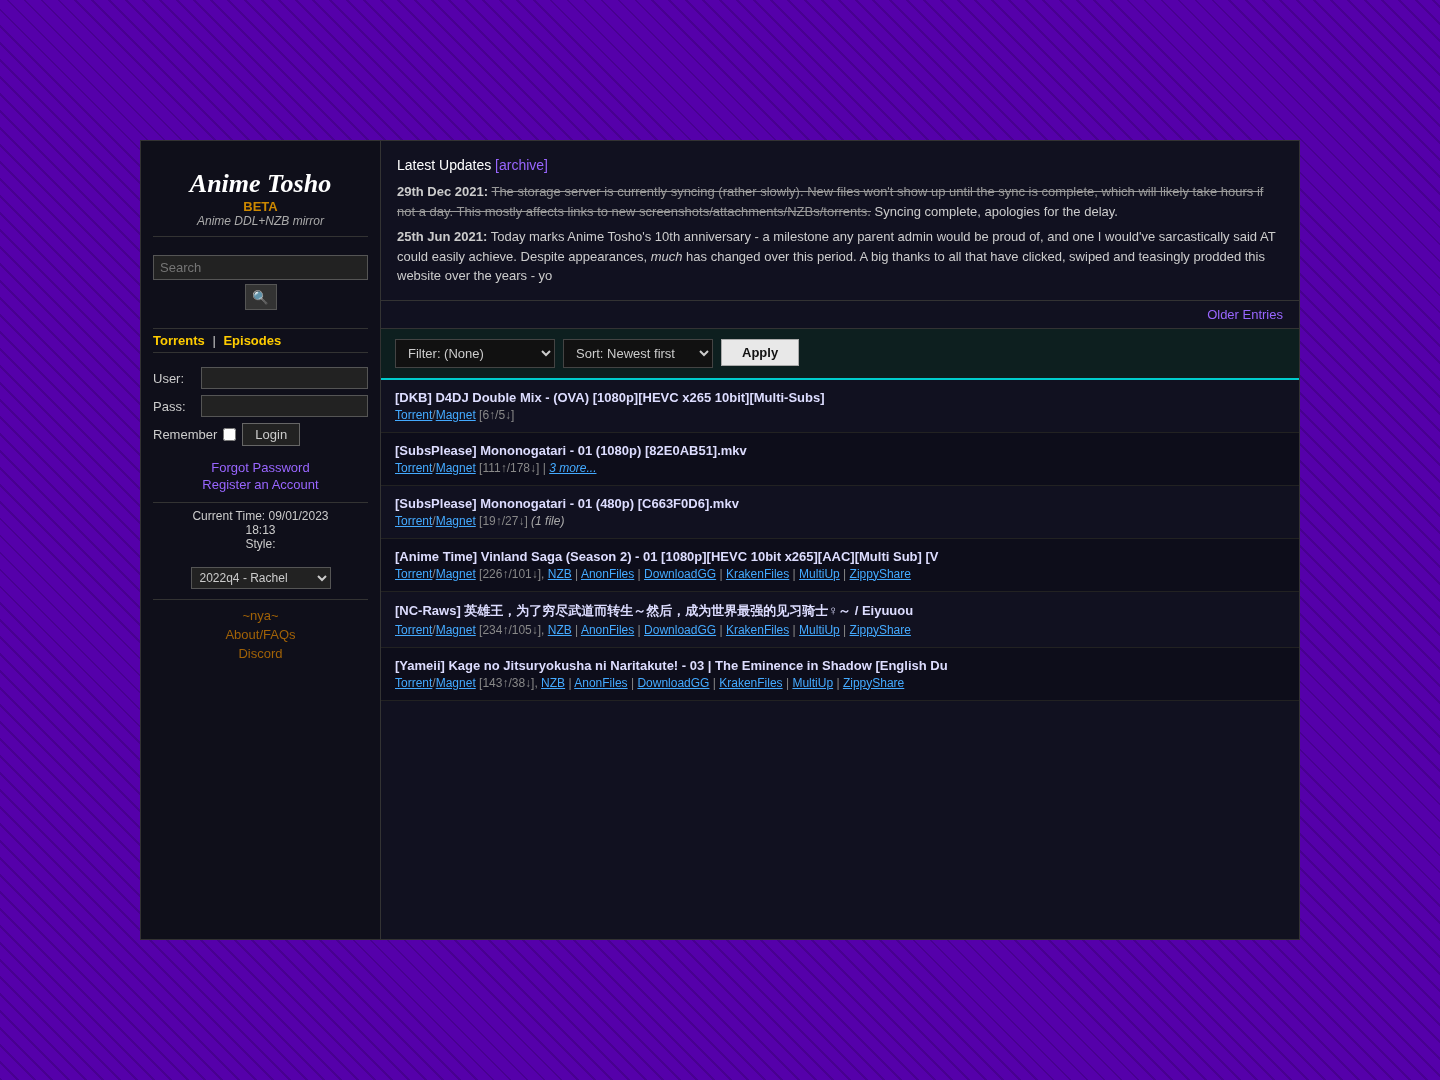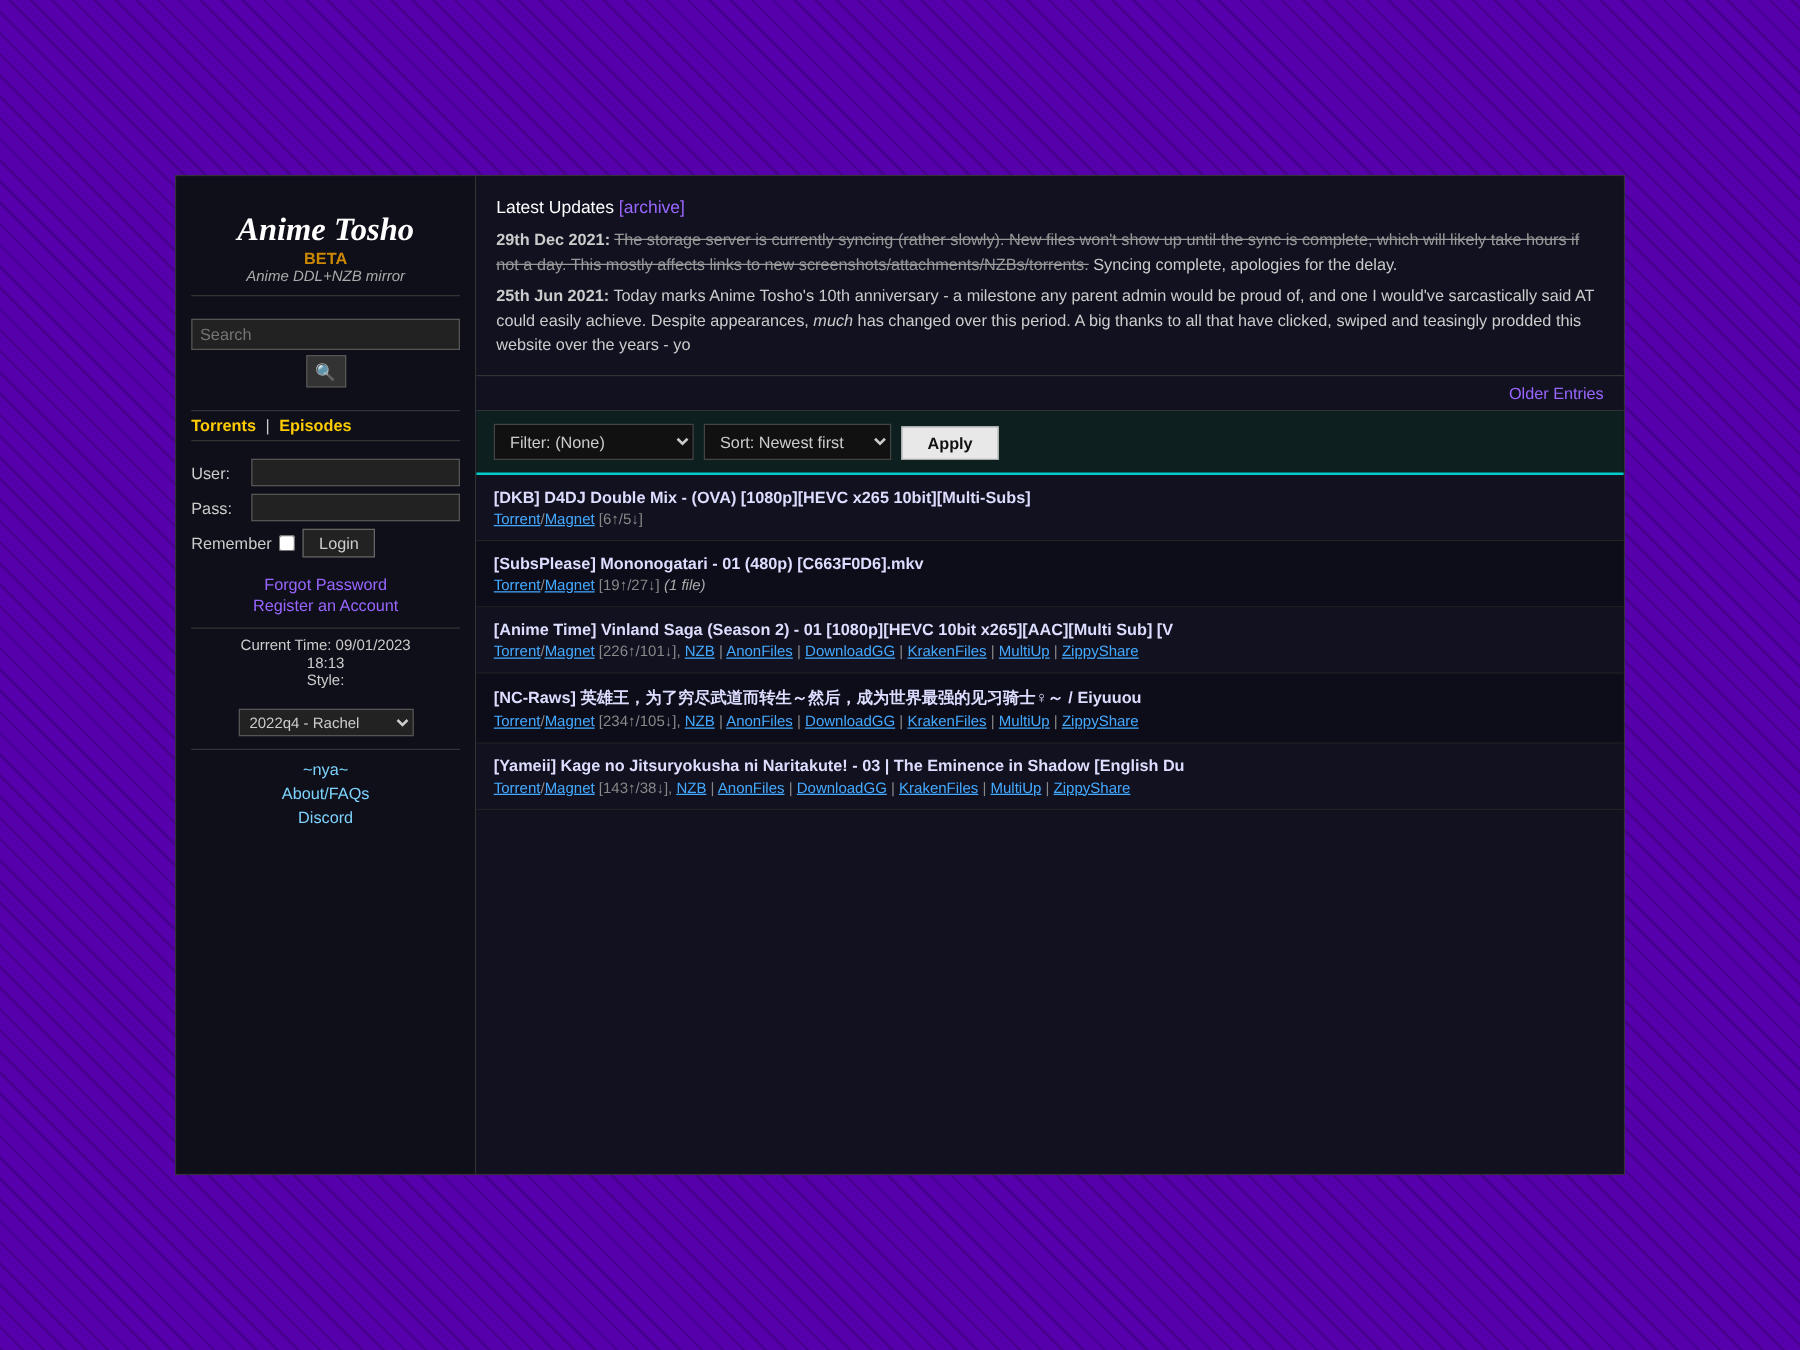--- a/index.html
+++ b/index.html
@@ -177,21 +177,21 @@
     }
     .misc-links {
       text-align: center;
       display: flex;
       flex-direction: column;
       gap: 4px;
       padding-top: 8px;
       border-top: 1px solid #333;
     }
     .misc-link {
-      color: #7dd3fc;
+      color: #a16207;
       text-decoration: none;
       font-size: 13px;
     }
     
     .main-content {
       flex: 1;
       display: flex;
       flex-direction: column;
       background: #111120;
       overflow: hidden;
@@ -228,21 +228,21 @@
       text-align: right;
       padding: 6px 16px;
       color: #9966ff;
       cursor: pointer;
       text-decoration: none;
       font-size: 13px;
       border-bottom: 1px solid #333;
     }
     .filter-bar {
       display: flex;
-      align-items: flex-end;
+      align-items: flex-start;
       gap: 8px;
       padding: 10px 14px;
       background: #0d1f1f;
       border-bottom: 2px solid #00cccc;
     }
     .filter-select {
       background: #111;
       border: 1px solid #444;
       color: #ccc;
       padding: 5px 8px;
@@ -412,20 +412,24 @@
       </select>
       <button class="apply-btn">Apply</button>
     </div>
 
     <div class="entries-list" id="entries-list">
     <div class="entry-item">
           <div class="entry-title">[DKB] D4DJ Double Mix - (OVA) [1080p][HEVC x265 10bit][Multi-Subs]</div>
           <div class="entry-links"><a class="entry-link-torrent" href="#">Torrent</a>/<a class="entry-link-magnet" href="#">Magnet</a> [6↑/5↓]</div>
         </div>
         <div class="entry-item">
+          <div class="entry-title">[SubsPlease] Mononogatari - 01 (1080p) [82E0AB51].mkv</div>
+          <div class="entry-links"><a class="entry-link-torrent" href="#">Torrent</a>/<a class="entry-link-magnet" href="#">Magnet</a> [111↑/178↓] | <a class="entry-more" href="#">3 more...</a></div>
+        </div>
+        <div class="entry-item">
           <div class="entry-title">[SubsPlease] Mononogatari - 01 (480p) [C663F0D6].mkv</div>
           <div class="entry-links"><a class="entry-link-torrent" href="#">Torrent</a>/<a class="entry-link-magnet" href="#">Magnet</a> [19↑/27↓] <span class="entry-italic">(1 file)</span></div>
         </div>
         <div class="entry-item">
           <div class="entry-title">[Anime Time] Vinland Saga (Season 2) - 01 [1080p][HEVC 10bit x265][AAC][Multi Sub] [V</div>
           <div class="entry-links"><a class="entry-link-torrent" href="#">Torrent</a>/<a class="entry-link-magnet" href="#">Magnet</a> [226↑/101↓], <a class="entry-link-other" href="#">NZB</a> | <a class="entry-link-other" href="#">AnonFiles</a> | <a class="entry-link-other" href="#">DownloadGG</a> | <a class="entry-link-other" href="#">KrakenFiles</a> | <a class="entry-link-other" href="#">MultiUp</a> | <a class="entry-link-other" href="#">ZippyShare</a></div>
         </div>
         <div class="entry-item">
           <div class="entry-title">[NC-Raws] 英雄王，为了穷尽武道而转生～然后，成为世界最强的见习骑士♀～ / Eiyuuou</div>
           <div class="entry-links"><a class="entry-link-torrent" href="#">Torrent</a>/<a class="entry-link-magnet" href="#">Magnet</a> [234↑/105↓], <a class="entry-link-other" href="#">NZB</a> | <a class="entry-link-other" href="#">AnonFiles</a> | <a class="entry-link-other" href="#">DownloadGG</a> | <a class="entry-link-other" href="#">KrakenFiles</a> | <a class="entry-link-other" href="#">MultiUp</a> | <a class="entry-link-other" href="#">ZippyShare</a></div>

